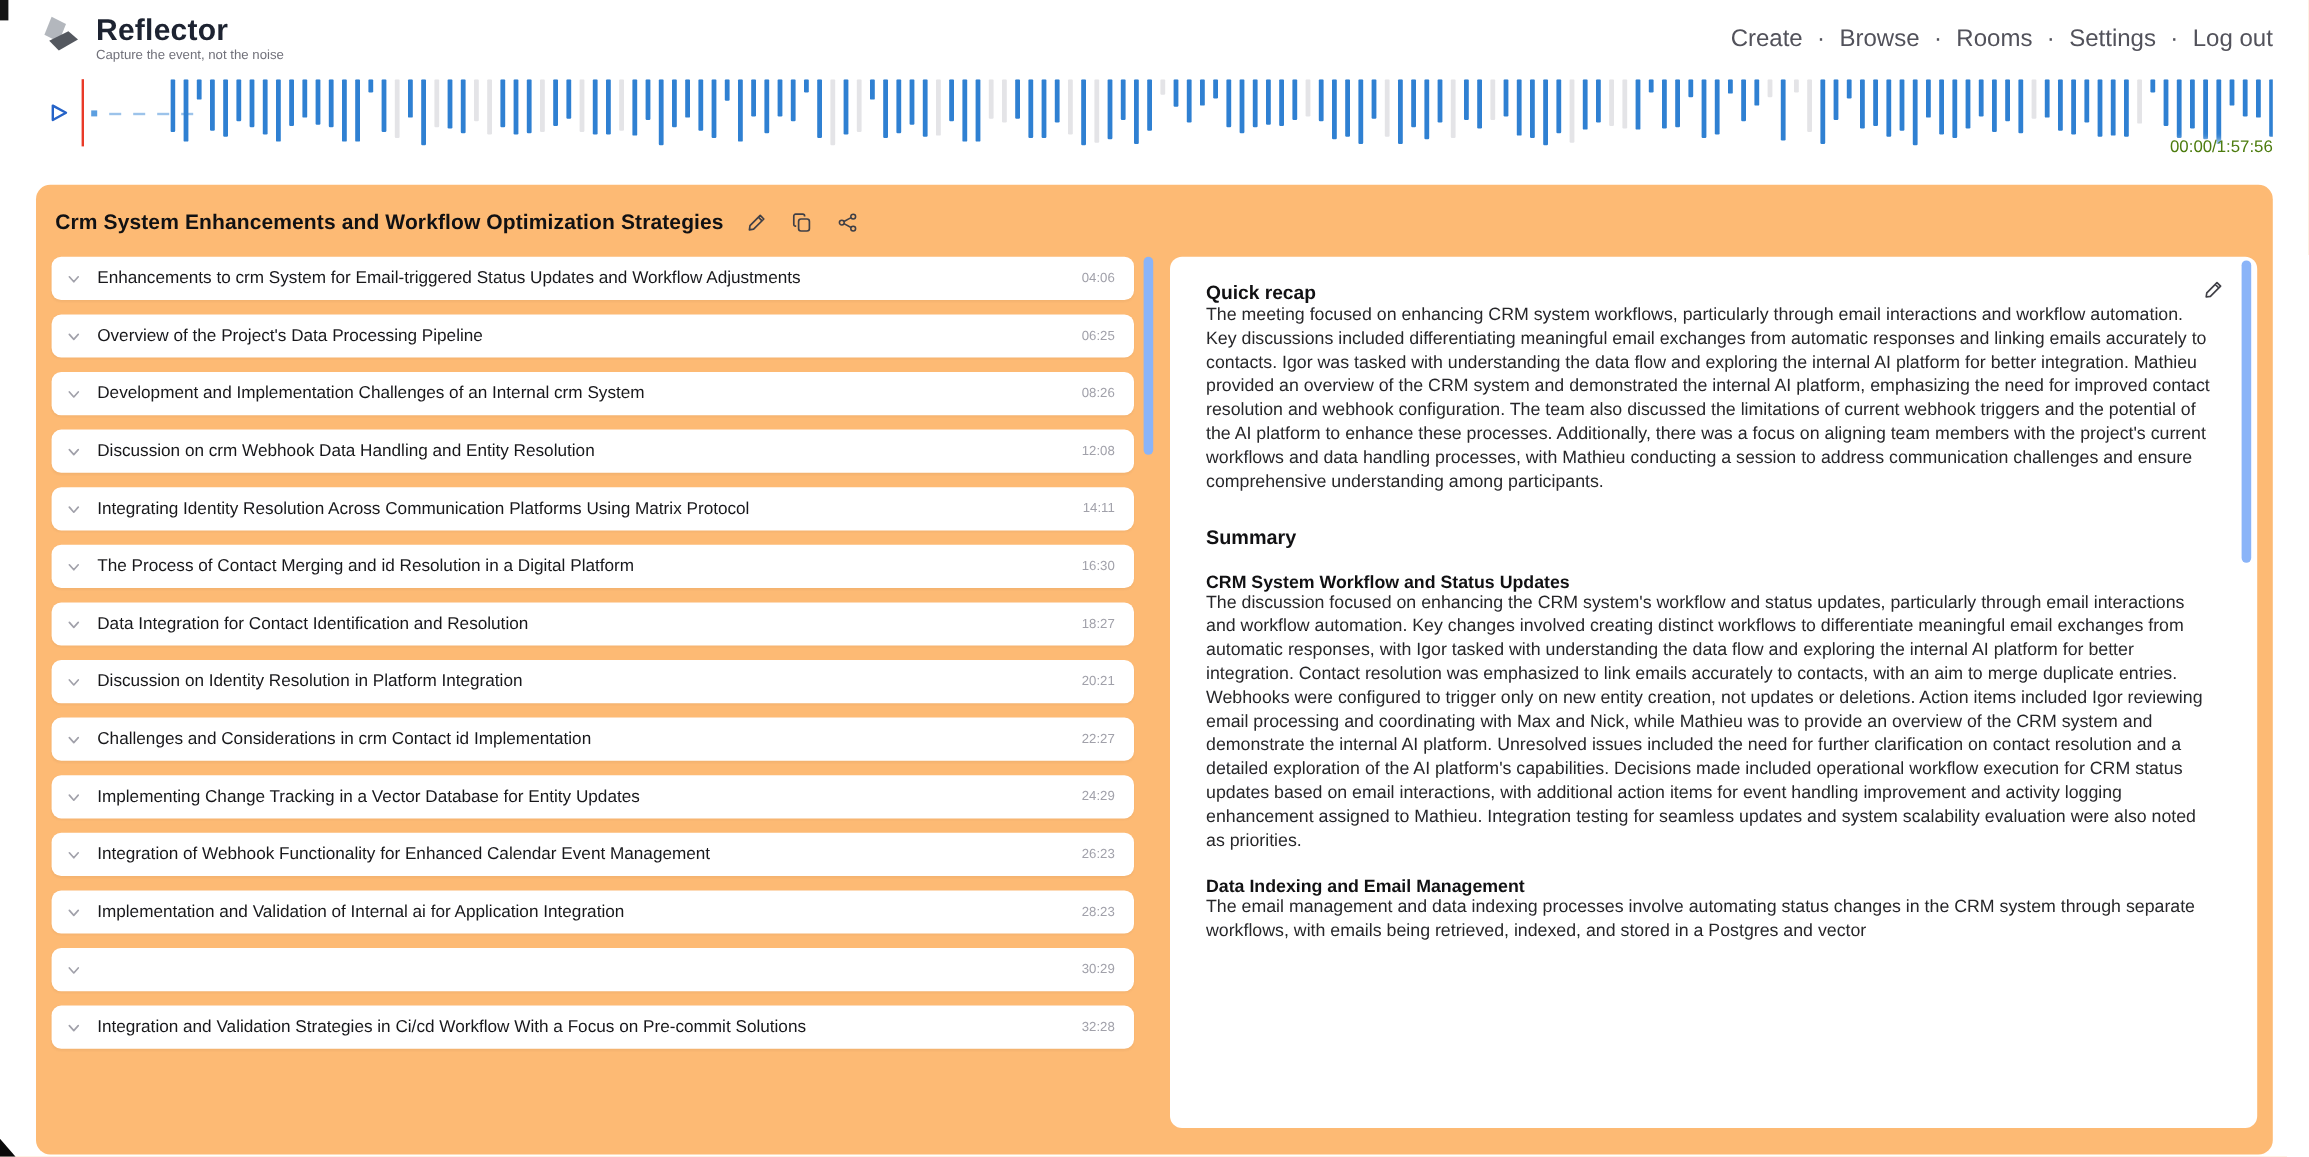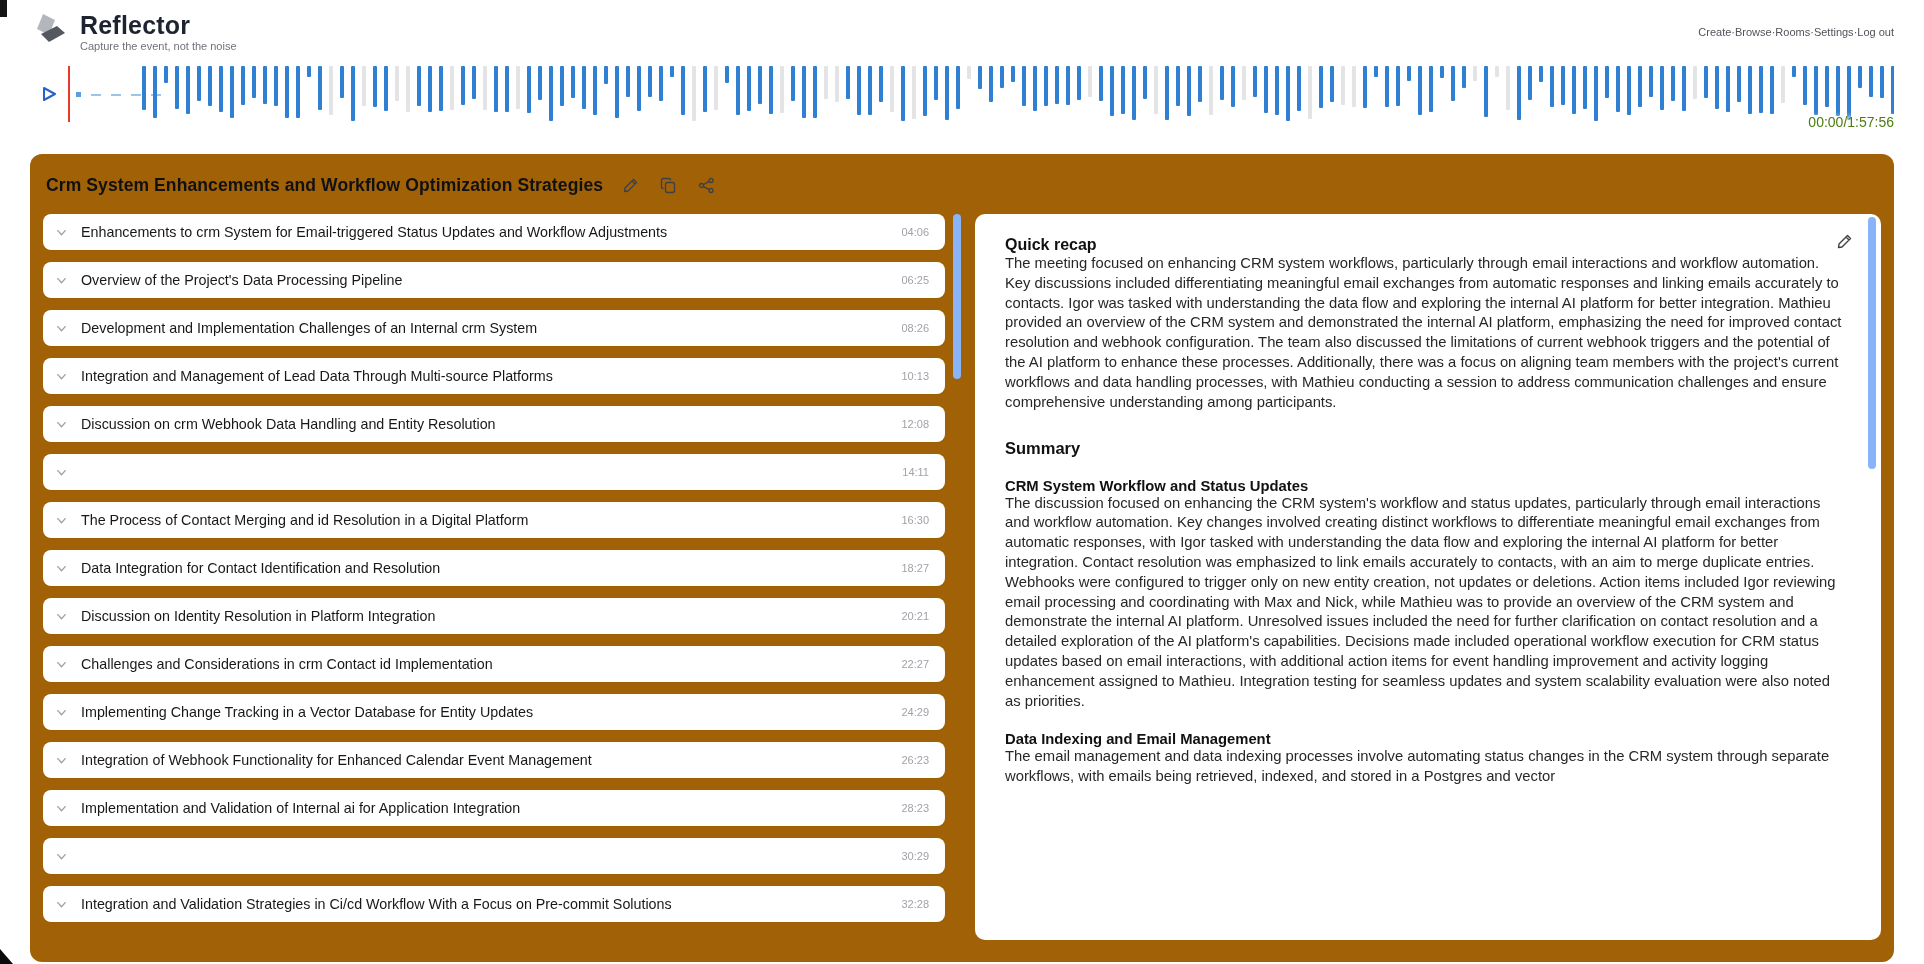--- a/index.html
+++ b/index.html
@@ -7,40 +7,40 @@
   body {
     font-family: "Liberation Sans", sans-serif;
     background:#ffffff; color:#18181b; overflow:hidden; position:relative;
   }
 
   
   .header { height:58px; display:flex; align-items:center; padding:6px 30px 0 32px; }
   .logo-mark { width:40px; height:40px; margin-right:8px; flex:0 0 auto; }
   .brand-text .brand-name { font-size:25px; font-weight:bold; color:#1d2331; letter-spacing:.2px; line-height:1.05; }
   .brand-text .brand-tagline { font-size:11px; color:#71717a; margin-top:1px; }
-  .nav { margin-left:auto; display:flex; align-items:center; font-size:11px; color:#52525b; }
+  .nav { margin-left:auto; display:flex; align-items:center; gap:12px; font-size:20px; color:#52525b; }
   .nav .nav-item { cursor:pointer; }
   .nav .nav-sep { color:#52525b; }
 
   
   .player-row { display:flex; align-items:center; padding:0 30px 0 36px; margin-top:6px; height:60px; }
   .play-btn { width:26px; height:26px; border:none; background:transparent; cursor:pointer; flex:0 0 auto; margin-right:6px; display:flex; align-items:center; justify-content:center; }
   .wave-wrap { position:relative; flex:1; height:56px; }
   .playhead { position:absolute; left:0; top:0; width:2px; height:56px; background:#e93a28; }
   .dash-row { position:absolute; left:8px; top:26px; display:flex; align-items:center; gap:10px; }
   .dash-dot { width:5px; height:5px; background:#5c9fe0; }
   .dash { width:10px; height:2px; background:#9cc3ea; }
   .bars { position:absolute; left:74px; right:0; top:0; height:56px; display:flex; align-items:flex-start; overflow:hidden; }
   .wbar { width:4px; flex:0 0 auto; margin-right:7px; background:#2f80d2; border-radius:1px; }
   .wbar.gray { background:#e4e4e7; }
   .time-label { position:absolute; right:0; bottom:-8px; font-size:14px; color:#4d7c0f;
     text-shadow:0 0 3px #fff, 0 0 5px #fff, 0 0 7px #fff; }
 
   
-  .main-box { margin:30px 30px 0 30px; height:808px; background:#a16207; border-radius:12px; padding:20px 13px 13px 13px; }
+  .main-box { margin:30px 30px 0 30px; height:808px; background:#fdba74; border-radius:12px; padding:20px 13px 13px 13px; }
   .title-row { display:flex; align-items:center; gap:16px; margin:0 0 18px 3px; }
   .page-title { font-size:17.5px; font-weight:bold; color:#111113; letter-spacing:.1px; }
   .icon-btn { background:none; border:none; cursor:pointer; width:22px; height:22px; display:flex; align-items:center; justify-content:center; color:#3f3f46; padding:0; }
   .icon-btn svg { display:block; }
 
   .columns { display:flex; gap:14px; }
 
   
   .topics-wrap { width:918px; position:relative; flex:0 0 auto; }
   .topics-list { display:flex; flex-direction:column; gap:12px; width:902px; }
@@ -327,38 +327,30 @@
     </span>
     <span class="topic-label">Development and Implementation Challenges of an Internal crm System</span>
     <span class="topic-time">08:26</span>
   </div>
           <div class="topic-card">
     <span class="topic-chevron">
       <svg width="13" height="13" viewBox="0 0 14 14">
         <polyline points="3,5 7,9.5 11,5" fill="none" stroke="currentColor" stroke-width="1.5" stroke-linecap="round" stroke-linejoin="round"></polyline>
       </svg>
     </span>
-    <span class="topic-label">Integration and Management of Lead Data Through Multi-source Platforms</span>
-    <span class="topic-time">10:13</span>
-  </div>
-          <div class="topic-card">
-    <span class="topic-chevron">
-      <svg width="13" height="13" viewBox="0 0 14 14">
-        <polyline points="3,5 7,9.5 11,5" fill="none" stroke="currentColor" stroke-width="1.5" stroke-linecap="round" stroke-linejoin="round"></polyline>
-      </svg>
-    </span>
     <span class="topic-label">Discussion on crm Webhook Data Handling and Entity Resolution</span>
     <span class="topic-time">12:08</span>
   </div>
           <div class="topic-card">
     <span class="topic-chevron">
       <svg width="13" height="13" viewBox="0 0 14 14">
         <polyline points="3,5 7,9.5 11,5" fill="none" stroke="currentColor" stroke-width="1.5" stroke-linecap="round" stroke-linejoin="round"></polyline>
       </svg>
     </span>
+    <span class="topic-label">Integrating Identity Resolution Across Communication Platforms Using Matrix Protocol</span>
     <span class="topic-time">14:11</span>
   </div>
           <div class="topic-card">
     <span class="topic-chevron">
       <svg width="13" height="13" viewBox="0 0 14 14">
         <polyline points="3,5 7,9.5 11,5" fill="none" stroke="currentColor" stroke-width="1.5" stroke-linecap="round" stroke-linejoin="round"></polyline>
       </svg>
     </span>
     <span class="topic-label">The Process of Contact Merging and id Resolution in a Digital Platform</span>
     <span class="topic-time">16:30</span>

